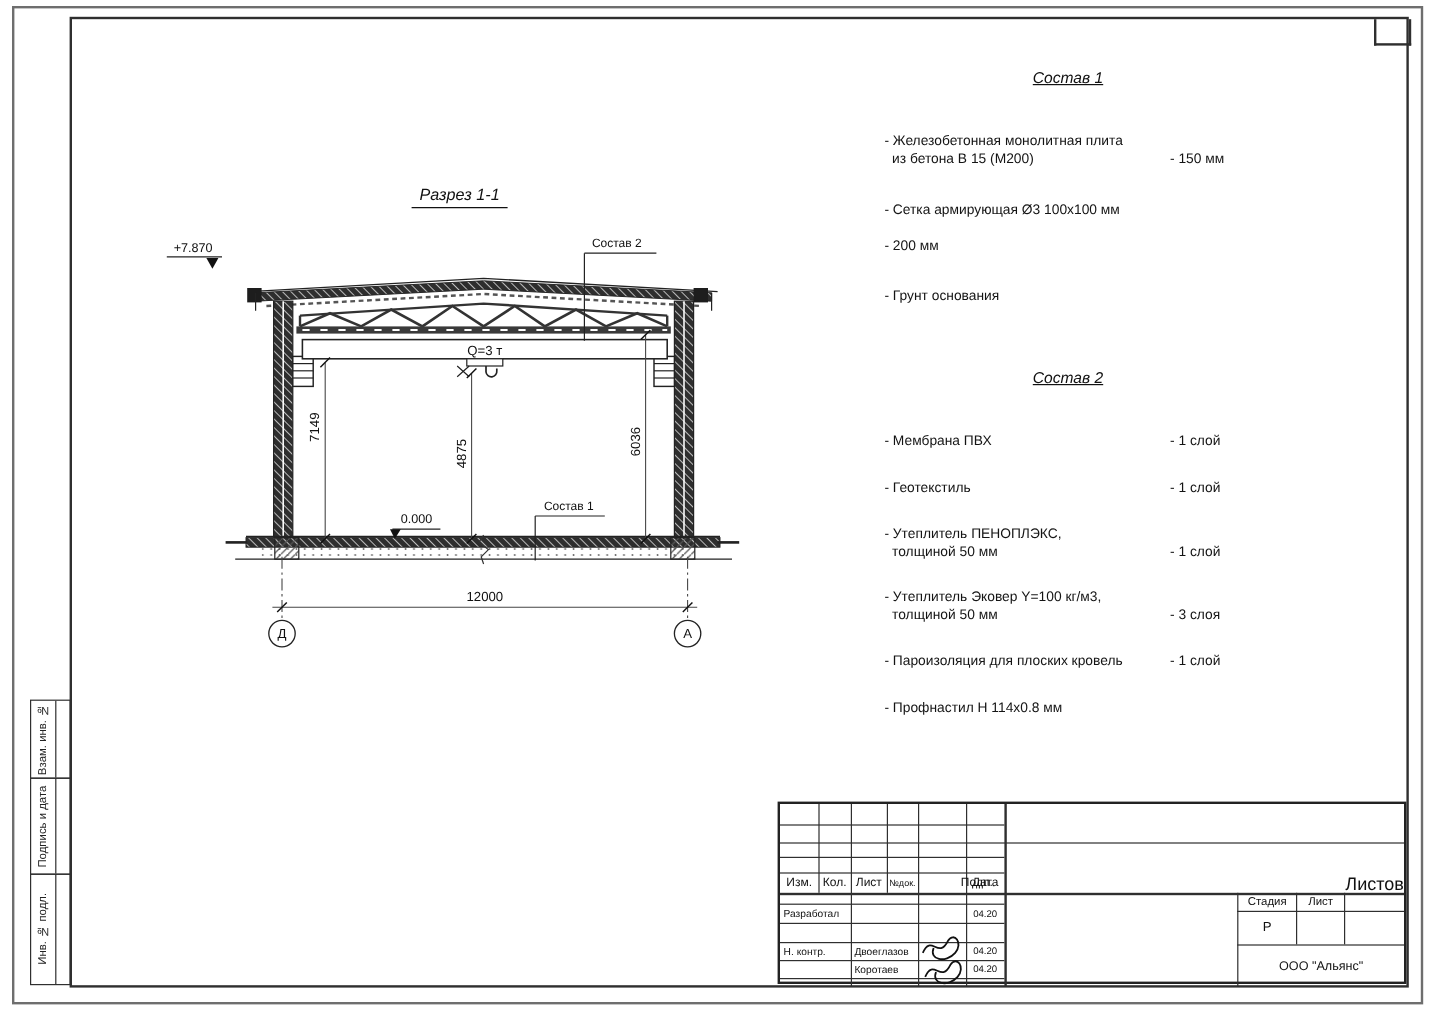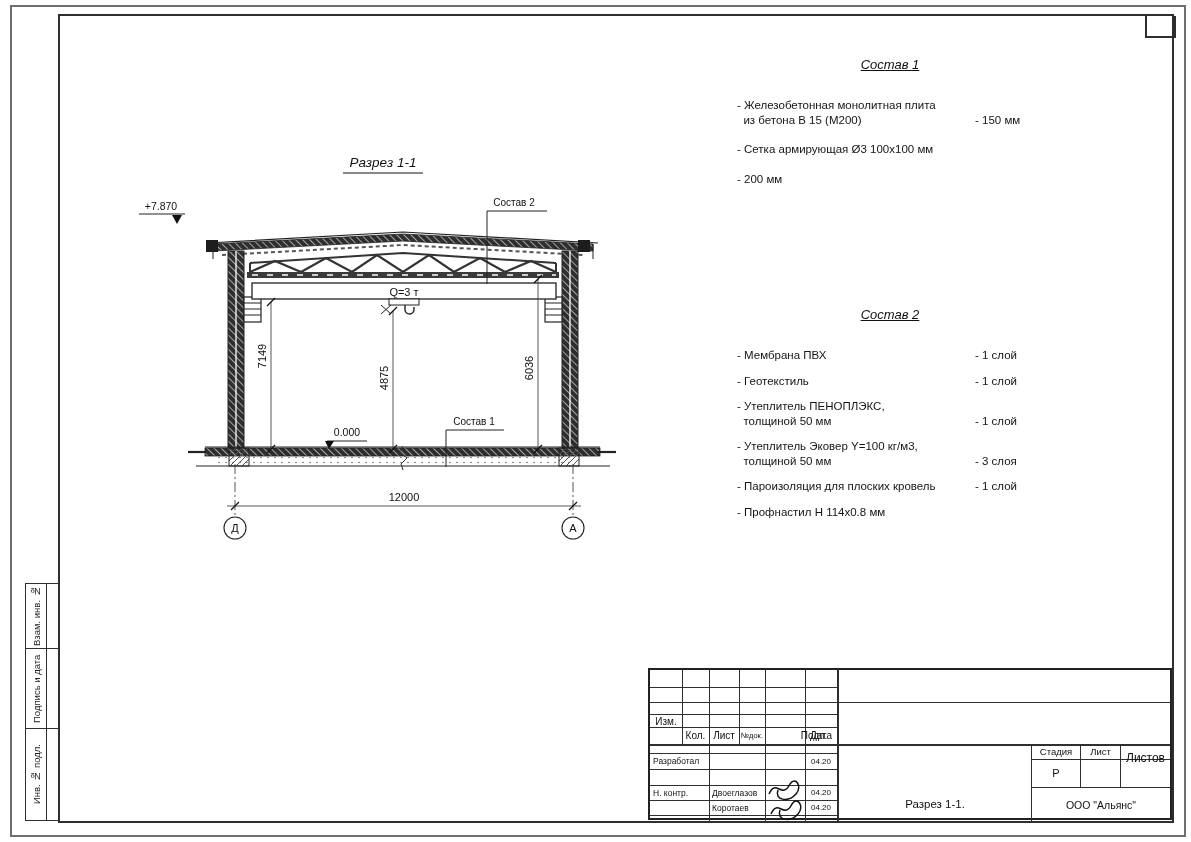--- a/index.html
+++ b/index.html
@@ -14,21 +14,21 @@
   .side-box{position:absolute;left:25px;width:32px;border:1.5px solid #2f2f2f;}
   .side-label{position:absolute;left:0;top:0;width:20px;height:100%;display:flex;align-items:center;justify-content:center;
               writing-mode:vertical-rl;transform:rotate(180deg);font-size:9.5px;white-space:nowrap;color:#222;}
   .side-div{position:absolute;left:20px;top:0;width:1px;height:100%;background:#2f2f2f;}
   
   .comp-list{position:absolute;width:306px;}
   .comp-title{text-align:center;font-style:italic;text-decoration:underline;font-size:13px;margin-bottom:26px;color:#111;}
   .comp-item{display:flex;align-items:flex-end;font-size:11.5px;line-height:14.5px;color:#141414;}
   .list-1 .comp-item{margin-bottom:15px;}
   .list-2 .comp-item{margin-bottom:11px;}
-  .comp-label{width:238px;white-space:pre-line;}
+  .comp-label{width:238px;white-space:pre-line;margin-top:13px;}
   .comp-value{width:68px;white-space:nowrap;}
   
   .titleblock{position:absolute;left:648px;top:668px;width:524px;height:152px;border:2px solid #222;box-sizing:border-box;}
   .tb-v{position:absolute;width:1px;background:#2f2f2f;}
   .tb-h{position:absolute;height:1px;background:#2f2f2f;}
   .tb-cell{position:absolute;display:flex;align-items:center;justify-content:center;font-size:10px;color:#111;overflow:hidden;}
   .tb-left{justify-content:flex-start;padding-left:2px;}
   svg text{font-family:"Liberation Sans",sans-serif;fill:#111;stroke:none;}
 </style>
 </head>
@@ -198,20 +198,24 @@
 &nbsp;&nbsp;из бетона В 15 (М200)</div>
       <div class="comp-value">- 150 мм</div>
     </div>
     <div class="comp-item">
       <div class="comp-label">- Сетка армирующая Ø3 100x100 мм</div>
       <div class="comp-value"></div>
     </div>
     <div class="comp-item">
       <div class="comp-value">- 200 мм</div>
     </div>
+    <div class="comp-item">
+      <div class="comp-label">- Грунт основания</div>
+      <div class="comp-value"></div>
+    </div>
   </div>
 
   <div class="comp-list list-2 abs" style="left:737px;top:307px;">
     <div class="comp-title">Состав 2</div>
     <div class="comp-item">
       <div class="comp-label">- Мембрана ПВХ</div>
       <div class="comp-value">- 1 слой</div>
     </div>
     <div class="comp-item">
       <div class="comp-label">- Геотекстиль</div>
@@ -255,21 +259,21 @@
     <div class="tb-h" style="top:57px;left:0;width:187px;"></div>
     <div class="tb-h" style="top:74px;left:0;width:520px;height:2px;"></div>
     <div class="tb-h" style="top:83px;left:0;width:187px;"></div>
     <div class="tb-h" style="top:99px;left:0;width:187px;"></div>
     <div class="tb-h" style="top:115px;left:0;width:187px;"></div>
     <div class="tb-h" style="top:130px;left:0;width:187px;"></div>
     <div class="tb-h" style="top:145px;left:0;width:187px;"></div>
     <div class="tb-h" style="top:89px;left:381px;width:139px;"></div>
     <div class="tb-h" style="top:117px;left:381px;width:139px;"></div>
 
-    <div class="tb-cell" style="left:0;top:43px;width:32px;height:17px;">Изм.</div>
+    <div class="tb-cell" style="left:0;top:57px;width:32px;height:17px;">Изм.</div>
     <div class="tb-cell" style="left:32px;top:57px;width:27px;height:17px;">Кол.</div>
     <div class="tb-cell" style="left:59px;top:57px;width:30px;height:17px;">Лист</div>
     <div class="tb-cell" style="left:89px;top:57px;width:26px;height:17px;font-size:7.5px;">№док.</div>
     <div class="tb-cell" style="left:115px;top:57px;width:40px;height:17px;padding-left:29px;">Подп.</div>
     <div class="tb-cell" style="left:155px;top:57px;width:32px;height:17px;">Дата</div>
 
     <div class="tb-cell tb-left" style="left:1px;top:83px;width:57px;height:16px;font-size:8.5px;">Разработал</div>
     <div class="tb-cell tb-left" style="left:60px;top:83px;width:54px;height:16px;font-size:8.5px;"></div>
     <div class="tb-cell" style="left:156px;top:83px;width:30px;height:16px;font-size:8px;">04.20</div>
 
@@ -281,20 +285,19 @@
     <div class="tb-cell tb-left" style="left:60px;top:130px;width:54px;height:15px;font-size:8.5px;text-align:right;">Коротаев</div>
     <div class="tb-cell" style="left:156px;top:130px;width:30px;height:15px;font-size:8px;">04.20</div>
 
     <svg class="abs" style="left:116px;top:106px;" width="40" height="46" viewBox="0 0 40 46">
       <path d="M3,18 C10,2 16,24 24,8 C29,0 37,10 30,18 C22,27 8,24 12,14" stroke="#111" stroke-width="1.5" fill="none"></path>
       <path d="M5,38 C12,22 18,44 26,28 C31,20 39,30 32,38 C24,47 10,44 14,34" stroke="#111" stroke-width="1.5" fill="none"></path>
     </svg>
 
     <div class="tb-cell" style="left:382px;top:74px;width:48px;height:15px;font-size:9.5px;">Стадия</div>
     <div class="tb-cell" style="left:431px;top:74px;width:39px;height:15px;font-size:9.5px;">Лист</div>
-    <div class="tb-cell" style="left:471px;top:80px;width:49px;height:15px;font-size:12px;">Листов</div>
+    <div class="tb-cell" style="left:471px;top:60px;width:49px;height:15px;font-size:15px;">Листов</div>
     <div class="tb-cell" style="left:382px;top:89px;width:48px;height:28px;font-size:11px;">Р</div>
 
-    <div class="tb-cell" style="left:189px;top:74px;width:192px;height:78px;align-items:flex-end;padding-bottom:12px;box-sizing:border-box;font-size:11.5px;">Разрез 1-1.</div>
     <div class="tb-cell" style="left:382px;top:117px;width:138px;height:35px;font-size:10.5px;">ООО "Альянс"</div>
   </div>
 
 </div>
 
 </body></html>

